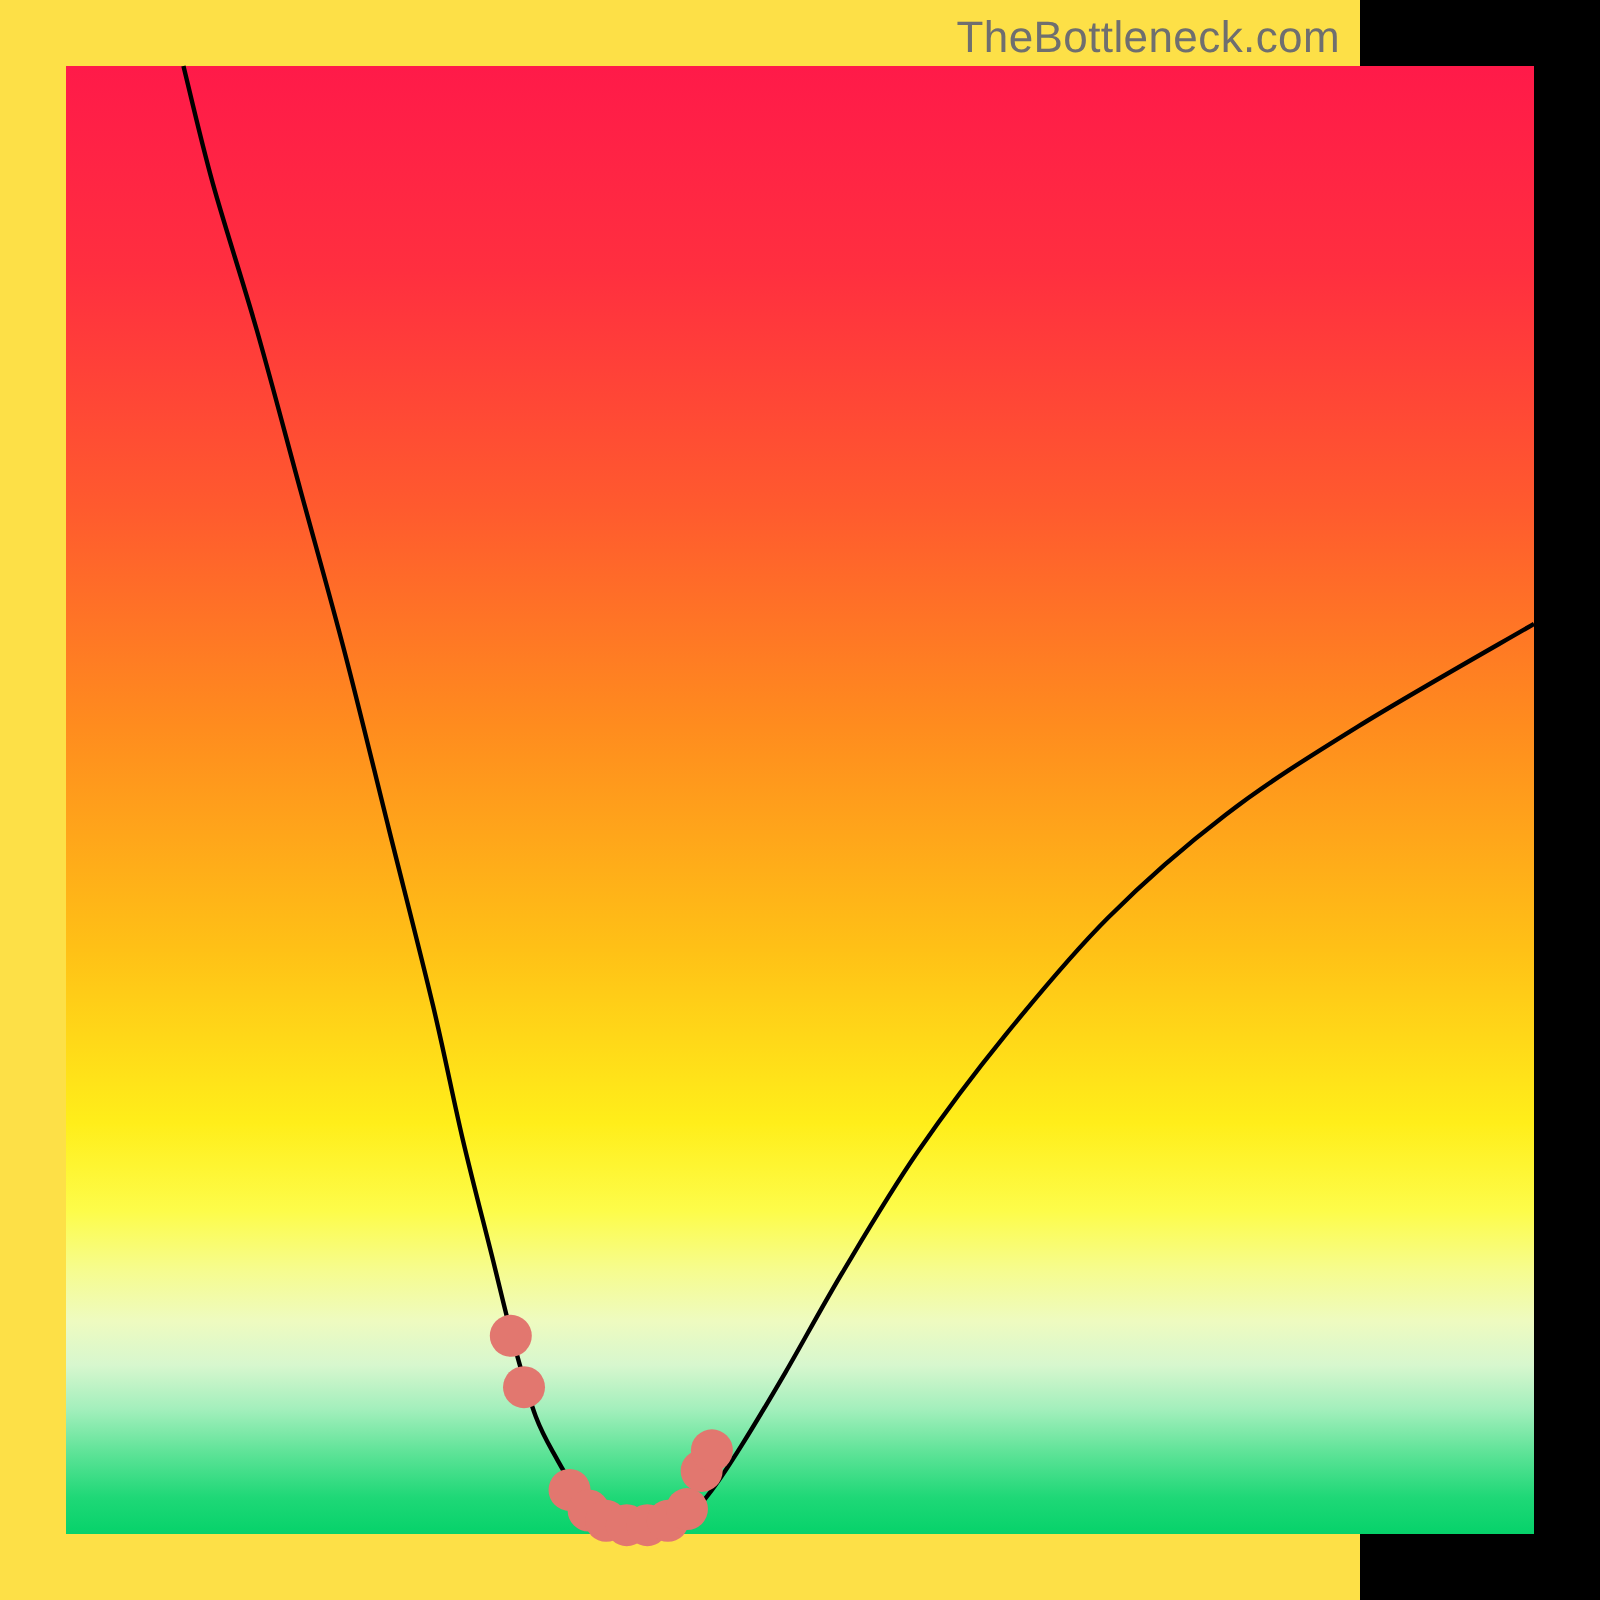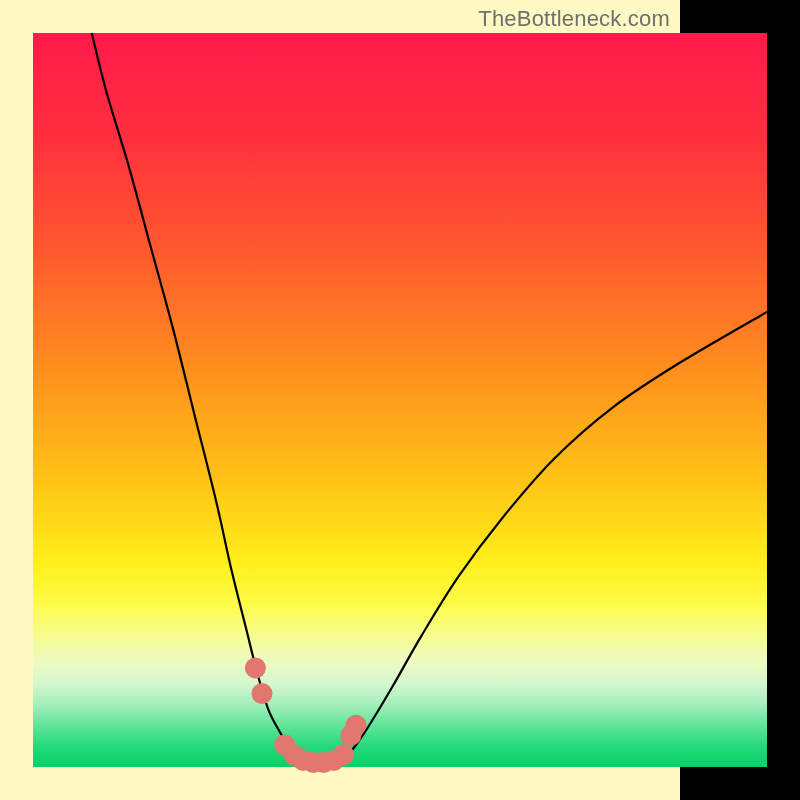--- a/index.html
+++ b/index.html
@@ -8,21 +8,21 @@
     width: 800px;
     height: 800px;
     background: #000;
     overflow: hidden;
     font-family: Arial, Helvetica, sans-serif;
   }
   .frame {
     position: absolute;
     left: 0; top: 0;
     width: 680px; height: 800px;
-    background: #fef9c3;
+    background: #fde047;
   }
   .watermark {
     position: absolute;
     top: 6px;
     right: 10px;
     color: #6f6f6f;
     font-size: 22px;
     font-weight: 500;
     letter-spacing: 0.2px;
     user-select: none;

